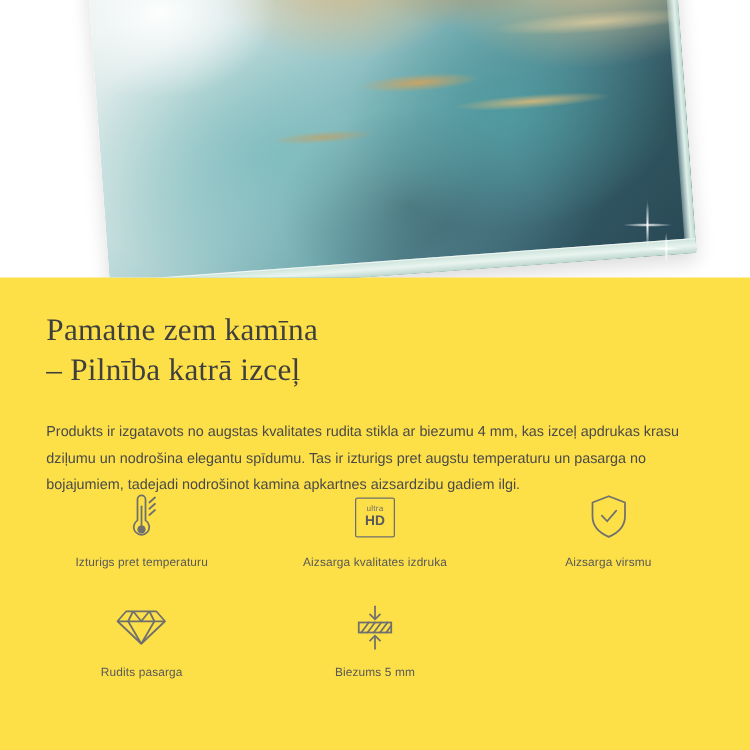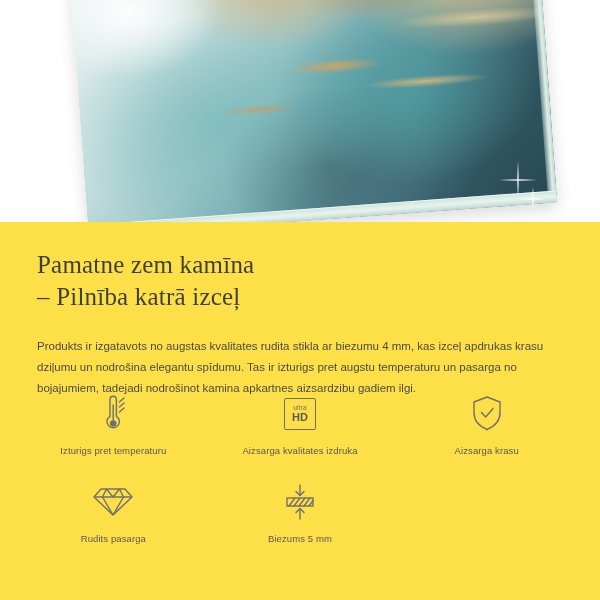--- a/index.html
+++ b/index.html
@@ -229,21 +229,21 @@
       <div class="cap">Aizsarga kvalitates izdruka</div>
     </div>
 
     <div class="feature">
       <div class="ico">
         <svg width="36" height="42" viewBox="0 0 36 42" fill="none" stroke="#6f6f6f" stroke-width="1.4" stroke-linejoin="round" stroke-linecap="round">
           <path d="M18 4 L31 9 v11c0 8-6 13.5-13 16.5C11 33.5 5 28 5 20V9z"></path>
           <polyline points="12.5,19.5 16.7,24 24,15.5"></polyline>
         </svg>
       </div>
-      <div class="cap">Aizsarga krasu</div>
+      <div class="cap">Aizsarga virsmu</div>
     </div>
 
     <div class="feature">
       <div class="ico">
         <svg width="42" height="38" viewBox="0 0 42 38" fill="none" stroke="#6f6f6f" stroke-width="1.4" stroke-linejoin="round">
           <path d="M9 6 h24 l7 8 -19 18 -19 -18z"></path>
           <path d="M2 14 h38"></path>
           <path d="M14.5 6 L10.5 14 L21 32"></path>
           <path d="M27.5 6 L31.5 14 L21 32"></path>
           <path d="M14.5 6 L21 14 L27.5 6"></path>

